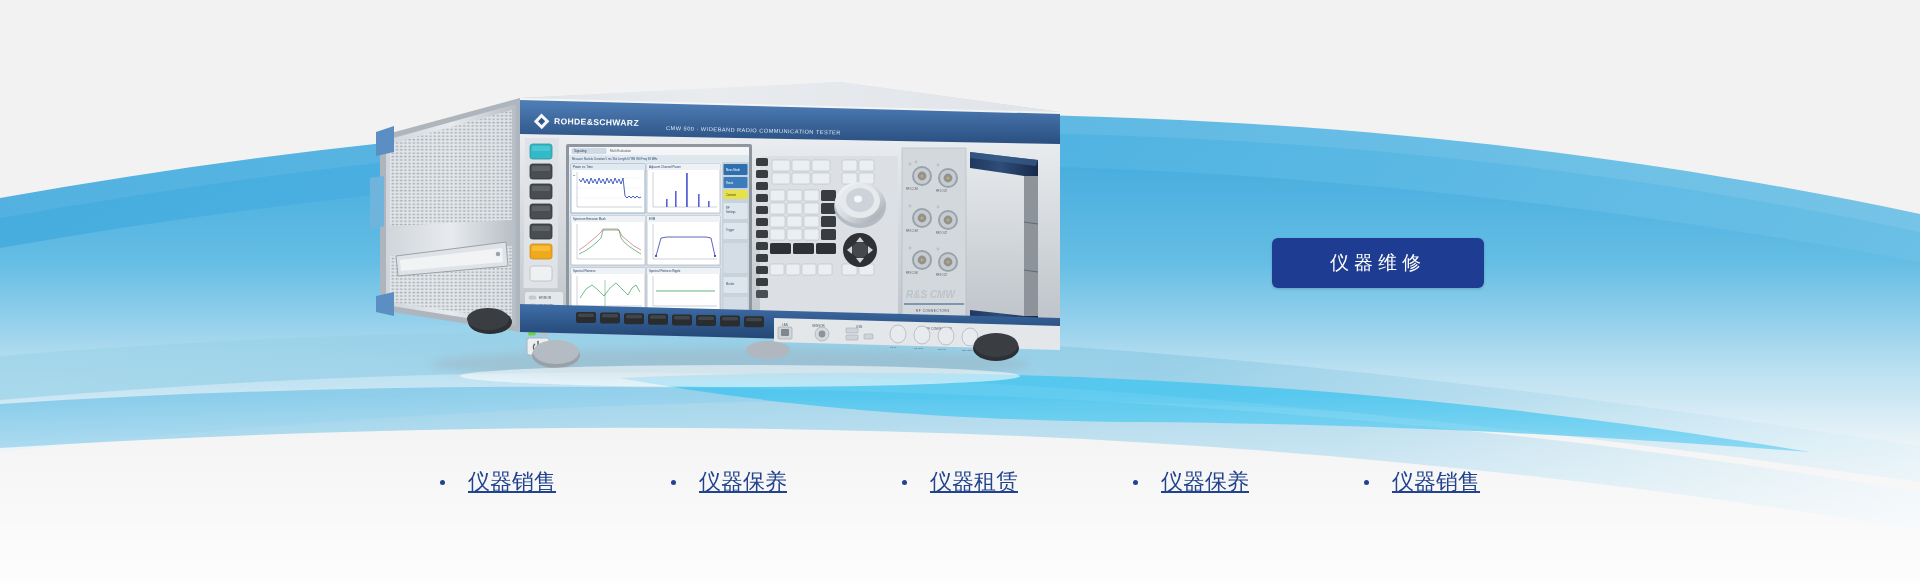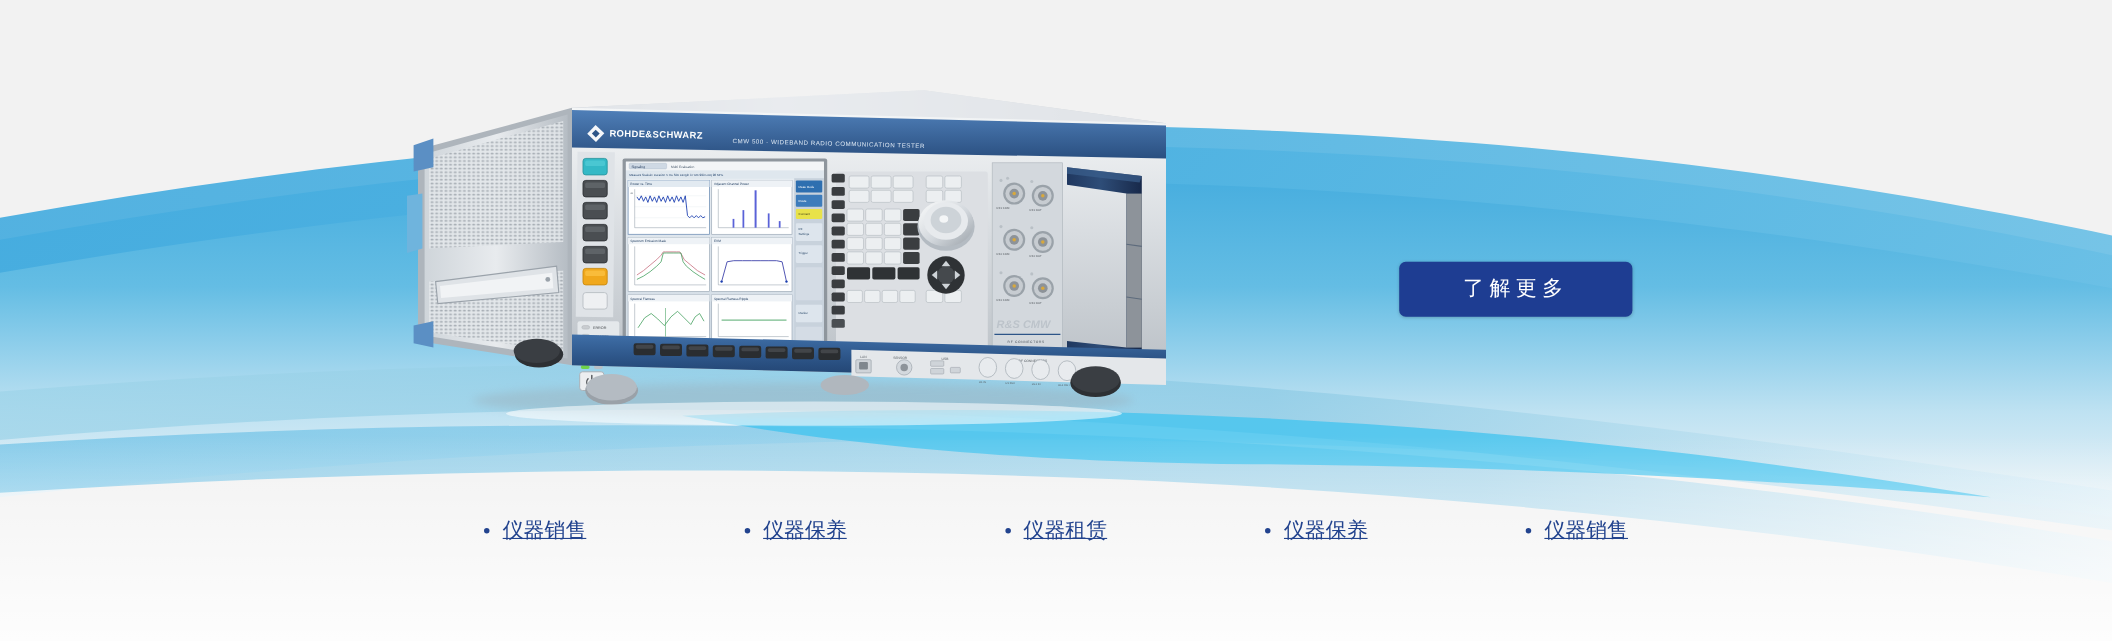--- a/index.html
+++ b/index.html
@@ -32,22 +32,22 @@
     font-family:"Liberation Sans","DejaVu Sans",sans-serif;
   }
 
   
   #services{
     position:absolute; left:440px; top:462px;
     width:1040px; height:40px;
     display:flex; align-items:center; justify-content:space-between;
   }
   .svc{
-    display:flex; align-items:center; gap:12px;
-    color:#22438e; font-size:19px; white-space:nowrap;
+    display:flex; align-items:center; gap:23px;
+    color:#22438e; font-size:22px; white-space:nowrap;
     cursor:pointer;
   }
   .svc .dot{
     width:5px; height:5px; border-radius:50%;
     background:#22438e; display:inline-block; flex:none;
   }
 </style>
 </head>
 <body>
 
@@ -564,21 +564,21 @@
       <ellipse cx="186" cy="295" rx="24" ry="13" fill="#9aa1a8"></ellipse>
       <ellipse cx="186" cy="292" rx="23" ry="12" fill="#b4bbc2"></ellipse>
       <ellipse cx="398" cy="290" rx="22" ry="9" fill="#b0b7be"></ellipse>
       <ellipse cx="626" cy="288" rx="23" ry="13" fill="#2d3034"></ellipse>
       <ellipse cx="626" cy="285" rx="22" ry="12" fill="#3a3e43"></ellipse>
     </g>
 
     <ellipse cx="370" cy="316" rx="280" ry="11" fill="#ffffff" opacity=".55"></ellipse>
   </svg>
 
-  <button id="cta">了解更多</button>
+  <button id="cta">仪器维修</button>
 
   <nav id="services">
     <a class="svc" href="#">
       <span class="dot"></span>
       <span>仪器销售</span>
     </a>
     <a class="svc" href="#">
       <span class="dot"></span>
       <span>仪器保养</span>
     </a>

